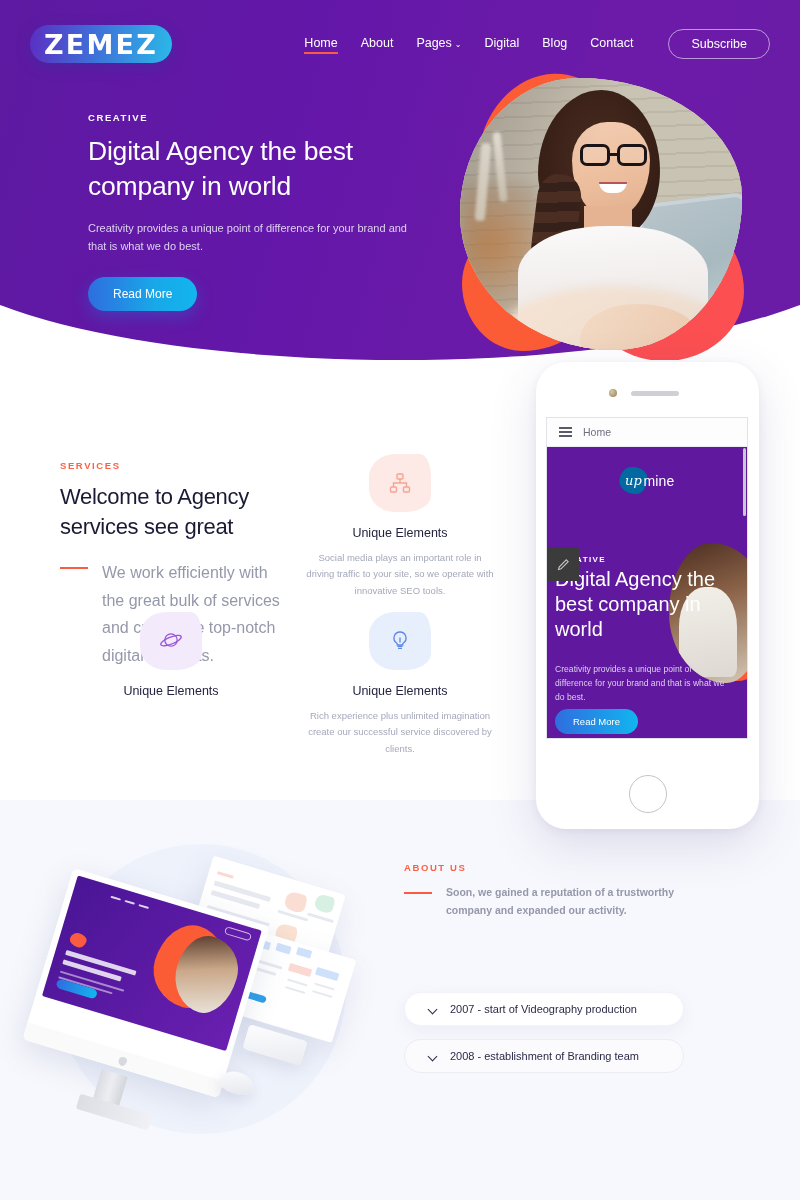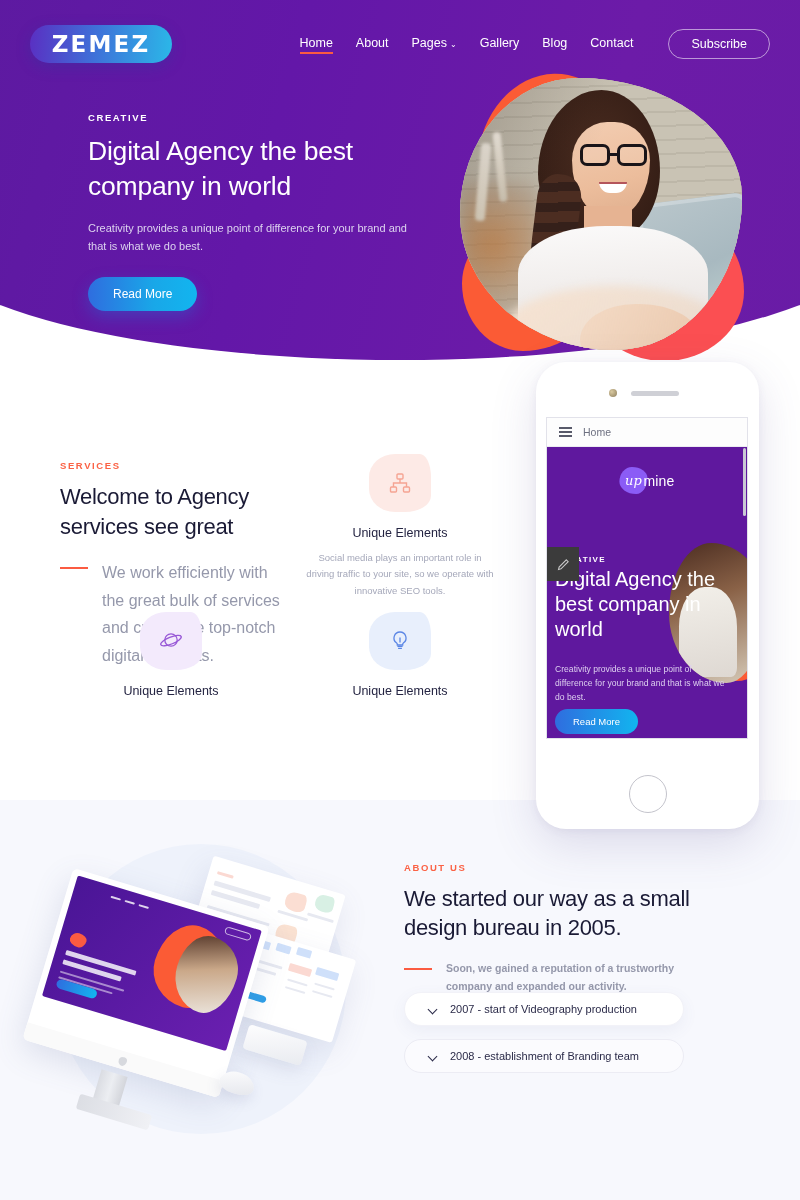--- a/index.html
+++ b/index.html
@@ -30,21 +30,21 @@
     display: flex; align-items: center; z-index: 30;
   }
   .logo {
     margin-left: 30px;
     width: 142px; height: 38px; border-radius: 19px;
     background: linear-gradient(95deg, #5a2fc2 0%, #3f6fd8 45%, #2bb8e8 100%);
     display: flex; align-items: center; justify-content: center;
     box-shadow: 0 4px 14px rgba(40,60,160,.35);
   }
   .logo-text {
-    color: #ffffff; font-size: 23px; font-weight: 700; letter-spacing: 2.2px;
+    color: #ffffff; font-size: 27px; font-weight: 700; letter-spacing: 2.2px;
     font-family: "DejaVu Sans", sans-serif;
   }
   .nav-links {
     margin-left: auto; margin-right: 30px;
     display: flex; align-items: center; gap: 23px;
   }
   .nav-link {
     color: #ffffff; font-size: 12.5px; text-decoration: none; white-space: nowrap;
     position: relative; padding-bottom: 3px;
   }
@@ -236,21 +236,21 @@
     height: 29px; background: #fdfdfd; border-bottom: 1px solid #ececf2;
     display: flex; align-items: center; gap: 11px; padding-left: 12px;
   }
   .hamb { width: 13px; display: flex; flex-direction: column; gap: 2.6px; }
   .hamb i { height: 1.6px; background: #585a6a; display: block; }
   .ph-bar-label { color: #6d7080; font-size: 10.5px; }
   .ph-body { position: relative; height: 293px; background: #5f189e; overflow: hidden; }
   .upmine { position: absolute; left: 50%; top: 20px; transform: translateX(-50%);
     display: flex; align-items: center; }
   .up-blob {
-    width: 28px; height: 27px; background: #8b5cf6;
+    width: 28px; height: 27px; background: #0369a1;
     border-radius: 45% 55% 40% 60% / 55% 40% 60% 45%;
     display: flex; align-items: center; justify-content: center;
     margin-right: -4px;
   }
   .up-blob span { color: #fff; font-size: 13px; font-style: italic; font-family: "DejaVu Serif", serif; }
   .upmine-txt { color: #fff; font-size: 14px; letter-spacing: .2px; }
   .ph-edit {
     position: absolute; left: 0; top: 100px; width: 32px; height: 34px;
     background: #3b3b3b; display: flex; align-items: center; justify-content: center; z-index: 6;
   }
@@ -396,21 +396,21 @@
     </div>
 
     <nav class="navbar">
       <div class="logo">
         <span class="logo-text">ZEMEZ</span>
       </div>
       <div class="nav-links">
         <a class="nav-link active" href="#">Home</a>
         <a class="nav-link" href="#">About</a>
         <a class="nav-link" href="#"><span>Pages</span><span class="nav-caret">⌄</span></a>
-        <a class="nav-link" href="#">Gallery</a>
+        <a class="nav-link" href="#">Digital</a>
         <a class="nav-link" href="#">Blog</a>
         <a class="nav-link" href="#">Contact</a>
         <button class="subscribe-btn">Subscribe</button>
       </div>
     </nav>
 
     <div class="hero-copy">
       <div class="eyebrow">CREATIVE</div>
       <h1 class="hero-title">Digital Agency the best company in world</h1>
       <p class="hero-sub">Creativity provides a unique point of difference for your brand and that is what we do best.</p>
@@ -452,20 +452,21 @@
     </div>
 
     <div class="card" style="left:305px; top:252px;">
       <div class="card-icon blue">
         <svg width="24" height="24" viewBox="0 0 24 24" fill="none" stroke="#5b86e5" stroke-width="1.3">
           <path d="M12 3a6 6 0 0 0-3.6 10.8c.6.5.9 1.1.9 1.8v.4h5.4v-.4c0-.7.3-1.3.9-1.8A6 6 0 0 0 12 3z"></path>
           <path d="M9.4 17.4h5.2M10.1 19.4h3.8M12 8.4v5"></path>
         </svg>
       </div>
       <div class="card-title">Unique Elements</div>
+      <div class="card-text">Rich experience plus unlimited imagination create our successful service discovered by clients.</div>
     </div>
   </section>
 
   <div class="phone">
     <div class="ph-cam"></div>
     <div class="ph-speaker"></div>
 
     <div class="ph-screen">
       <div class="ph-bar">
         <span class="hamb">
@@ -558,21 +559,20 @@
         </div>
       </div>
       <div class="imac-stand"></div>
       <div class="imac-base"></div>
       <div class="kb-phone"></div>
       <div class="mouse"></div>
     </div>
 
     <div class="about-copy">
       <div class="eyebrow red">ABOUT US</div>
-      <h2 class="about-title">We started our way as a small design bureau in 2005.</h2>
       <div class="svc-desc-row">
         <span class="dash"></span>
         <p class="about-desc">Soon, we gained a reputation of a trustworthy company and expanded our activity.</p>
       </div>
     </div>
 
     <div class="accordion">
       <div class="acc-item open">
         <span class="chev"></span>
         <span class="acc-label">2007 - start of Videography production</span>

